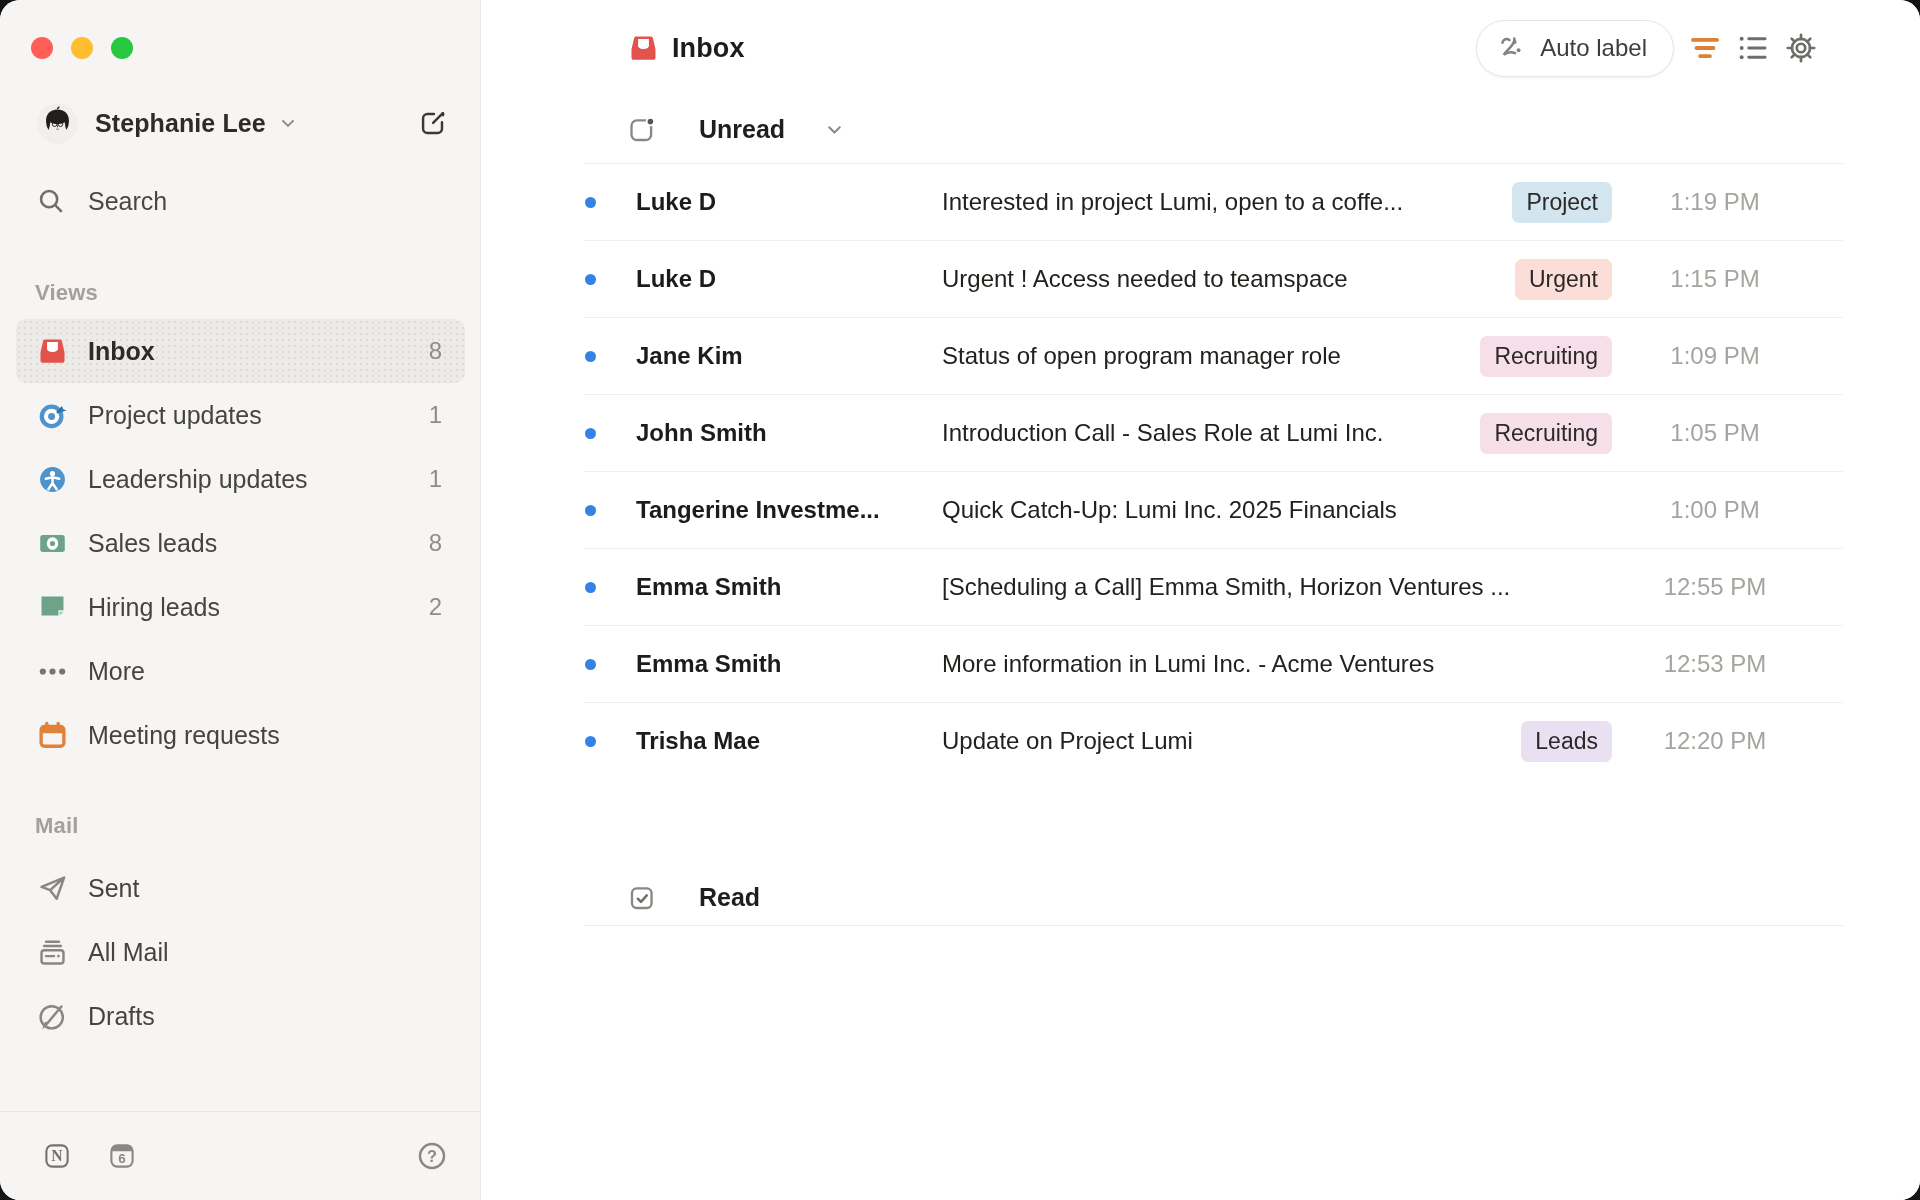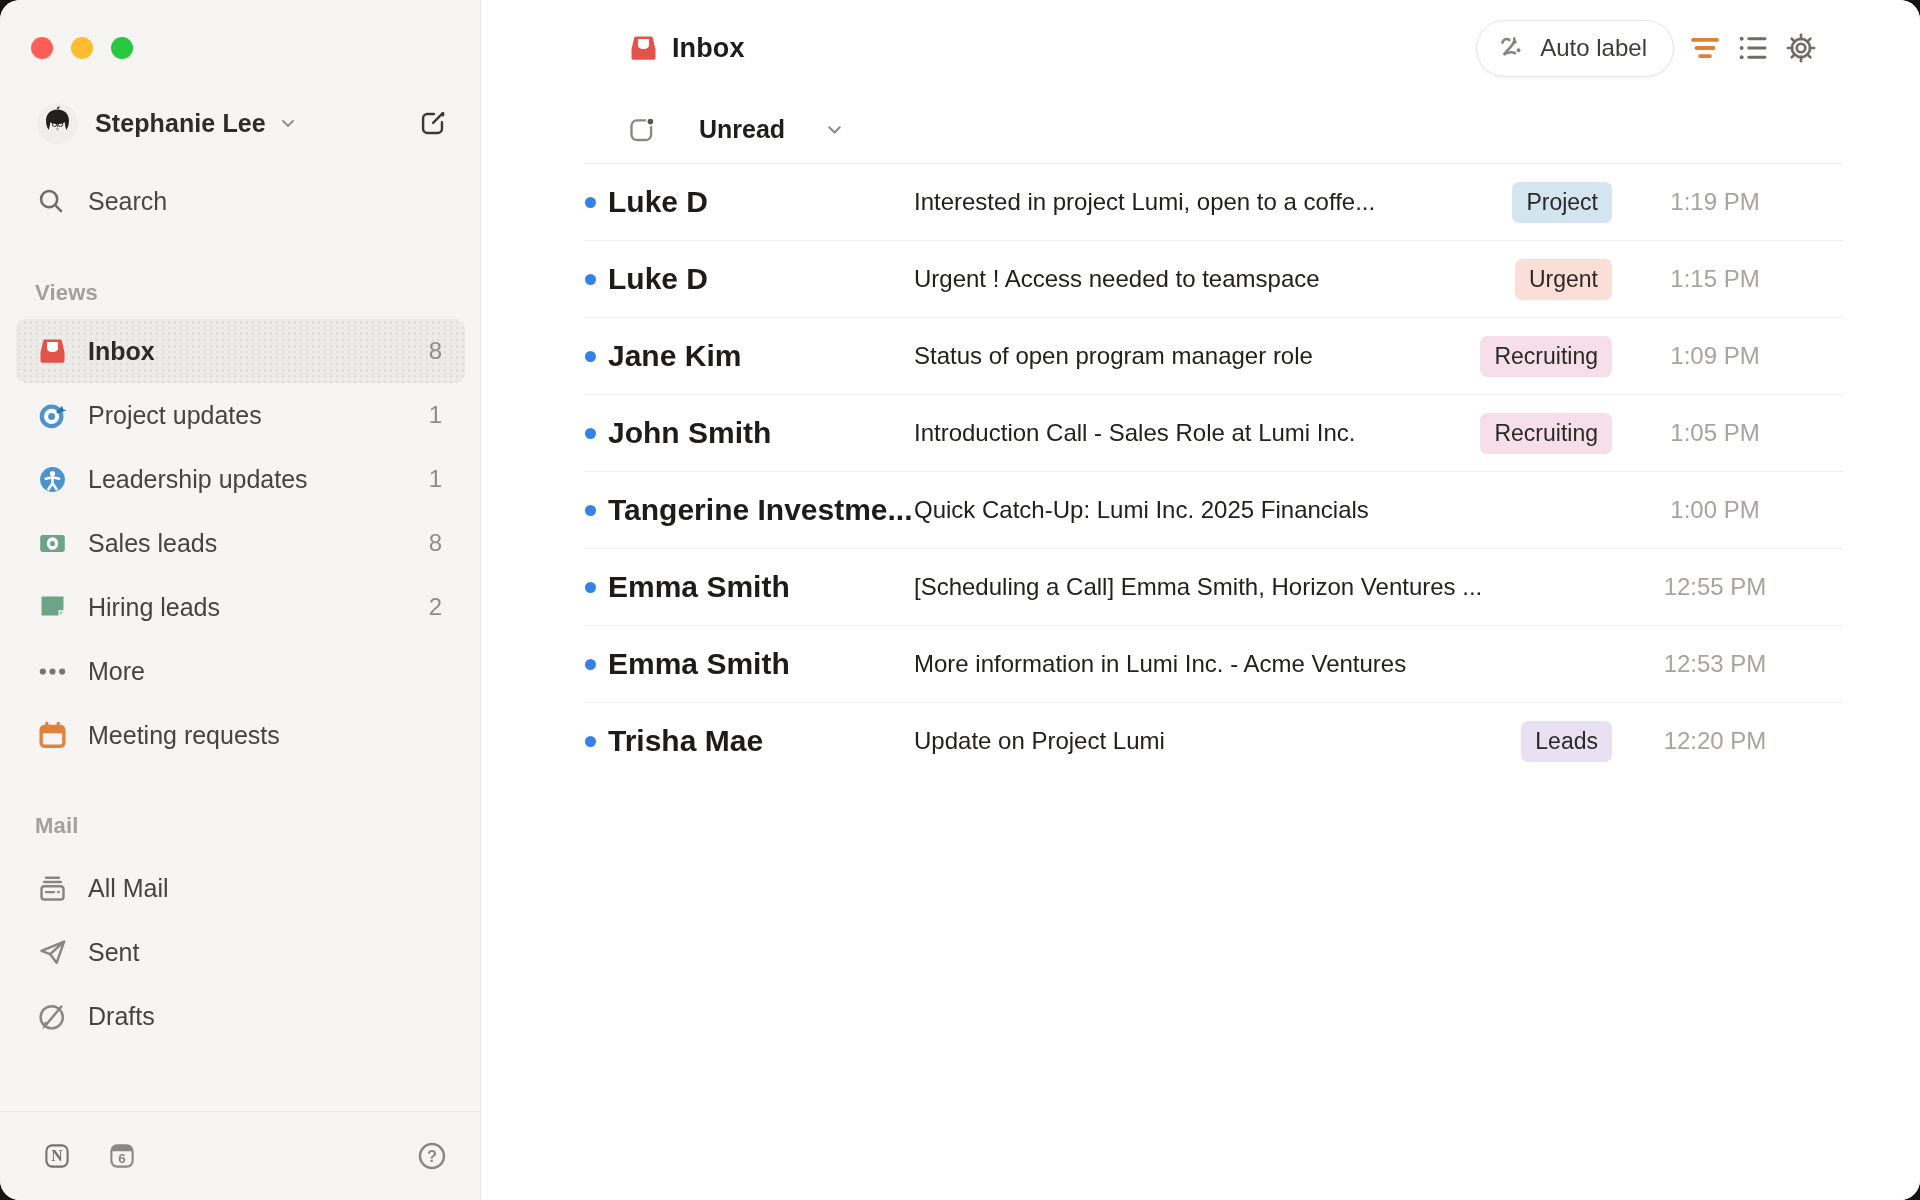--- a/index.html
+++ b/index.html
@@ -54,21 +54,21 @@
      border-bottom:1px solid #ececea;cursor:pointer;gap:24px;}
   .sh-ic{width:28px;height:28px;flex:none;}
   .sh-label{margin-left:19px;font-size:25px;font-weight:600;color:#1f1e1c;}
   .sh-chev{margin-left:15px;width:21px;height:21px;}
   .read-header{margin-top:91px;height:55px;}
 
   .email-row{height:76px;display:flex;align-items:center;border-bottom:1px solid #f1f0ee;
      padding-right:25px;cursor:pointer;}
   .email-row:last-child{border-bottom:none;}
   .u-dot{width:11px;height:11px;border-radius:50%;margin-left:1px;flex:none;}
-  .e-sender{margin-left:12px;width:306px;flex:none;font-size:30px;font-weight:700;color:#1d1c1a;
+  .e-sender{margin-left:40px;width:306px;flex:none;font-size:24px;font-weight:700;color:#1d1c1a;
      white-space:nowrap;overflow:hidden;}
   .e-subject{flex:1;font-size:24px;color:#22211e;white-space:nowrap;overflow:hidden;text-overflow:ellipsis;}
   .e-badge{flex:none;font-size:23px;font-weight:500;padding:7px 14px;border-radius:7px;white-space:nowrap;}
   .e-time{flex:none;width:206px;text-align:center;font-size:24px;color:#a7a49f;white-space:nowrap;}
 </style>
 </head>
 <body>
 
 <div class="window">
 
@@ -175,34 +175,34 @@
               <path d="M7.6 2.6v3.6M16.4 2.6v3.6" stroke="#e0823c" stroke-width="2.6" stroke-linecap="round"></path>
             </svg></span>
     <span class="nav-label">Meeting requests</span>
 
   </div>
       </div>
 
     <div class="sec-label sec-mail">Mail</div>
     <div class="nav nav-mail" id="mail-list">
         <div class="nav-item">
+    <span class="nav-ic"><svg viewBox="0 0 24 24" fill="none" stroke="#8a8782" stroke-width="1.9" stroke-linejoin="round" stroke-linecap="round" width="31" height="31">
+              <path d="M21 3.5 3.5 10.8l6.7 2.5M21 3.5l-5.8 16.5-5-6.7M21 3.5 10.2 13.3"></path>
+            </svg></span>
+    <span class="nav-label">Sent</span>
+
+  </div>
+        <div class="nav-item">
     <span class="nav-ic"><svg viewBox="0 0 24 24" fill="none" stroke="#8a8782" stroke-width="1.9" stroke-linecap="round" width="31" height="31">
               <path d="M7 3.6h10M5.5 7h13"></path>
               <rect x="3.5" y="10.2" width="17" height="10.3" rx="2.2"></rect>
               <path d="M7 14.8h6.2"></path>
               <circle cx="16.6" cy="14.8" r="1.1" fill="#8a8782" stroke="none"></circle>
             </svg></span>
     <span class="nav-label">All Mail</span>
-
-  </div>
-        <div class="nav-item">
-    <span class="nav-ic"><svg viewBox="0 0 24 24" fill="none" stroke="#8a8782" stroke-width="1.9" stroke-linejoin="round" stroke-linecap="round" width="31" height="31">
-              <path d="M21 3.5 3.5 10.8l6.7 2.5M21 3.5l-5.8 16.5-5-6.7M21 3.5 10.2 13.3"></path>
-            </svg></span>
-    <span class="nav-label">Sent</span>
 
   </div>
         <div class="nav-item">
     <span class="nav-ic"><svg viewBox="0 0 24 24" fill="none" stroke="#8a8782" stroke-width="1.9" stroke-linecap="round" width="31" height="31">
               <circle cx="11.4" cy="12.6" r="8.6"></circle>
               <path d="M18.9 4.3 7.7 17.6M7.7 17.6l-1.6 1.4.7-2"></path>
             </svg></span>
     <span class="nav-label">Drafts</span>
 
   </div>
@@ -332,15 +332,22 @@
   </div>
           <div class="email-row">
     <span class="u-dot" style="background: rgb(53, 130, 230);"></span>
     <span class="e-sender">Trisha Mae</span>
     <span class="e-subject">Update on Project Lumi</span>
     <span class="e-badge" style="background: rgb(233, 225, 242); color: rgb(43, 40, 38); text-align: center;">Leads</span>
     <span class="e-time">12:20 PM</span>
   </div>
         </div>
 
+      <div class="section-header read-header">
+        <span class="sh-ic" id="read-icon-slot"><svg viewBox="0 0 24 24" width="28" height="28">
+              <rect x="3.4" y="3.8" width="16.8" height="16.8" rx="4" fill="none" stroke="#8a8782" stroke-width="2"></rect>
+              <path d="M8.4 12.6l2.7 2.7 5-5.6" fill="none" stroke="#6f6d68" stroke-width="2.1" stroke-linecap="round" stroke-linejoin="round"></path>
+            </svg></span>
+        <span class="sh-label">Read</span>
+      </div>
     </div>
   </div>
 </div>
 
 </body></html>

